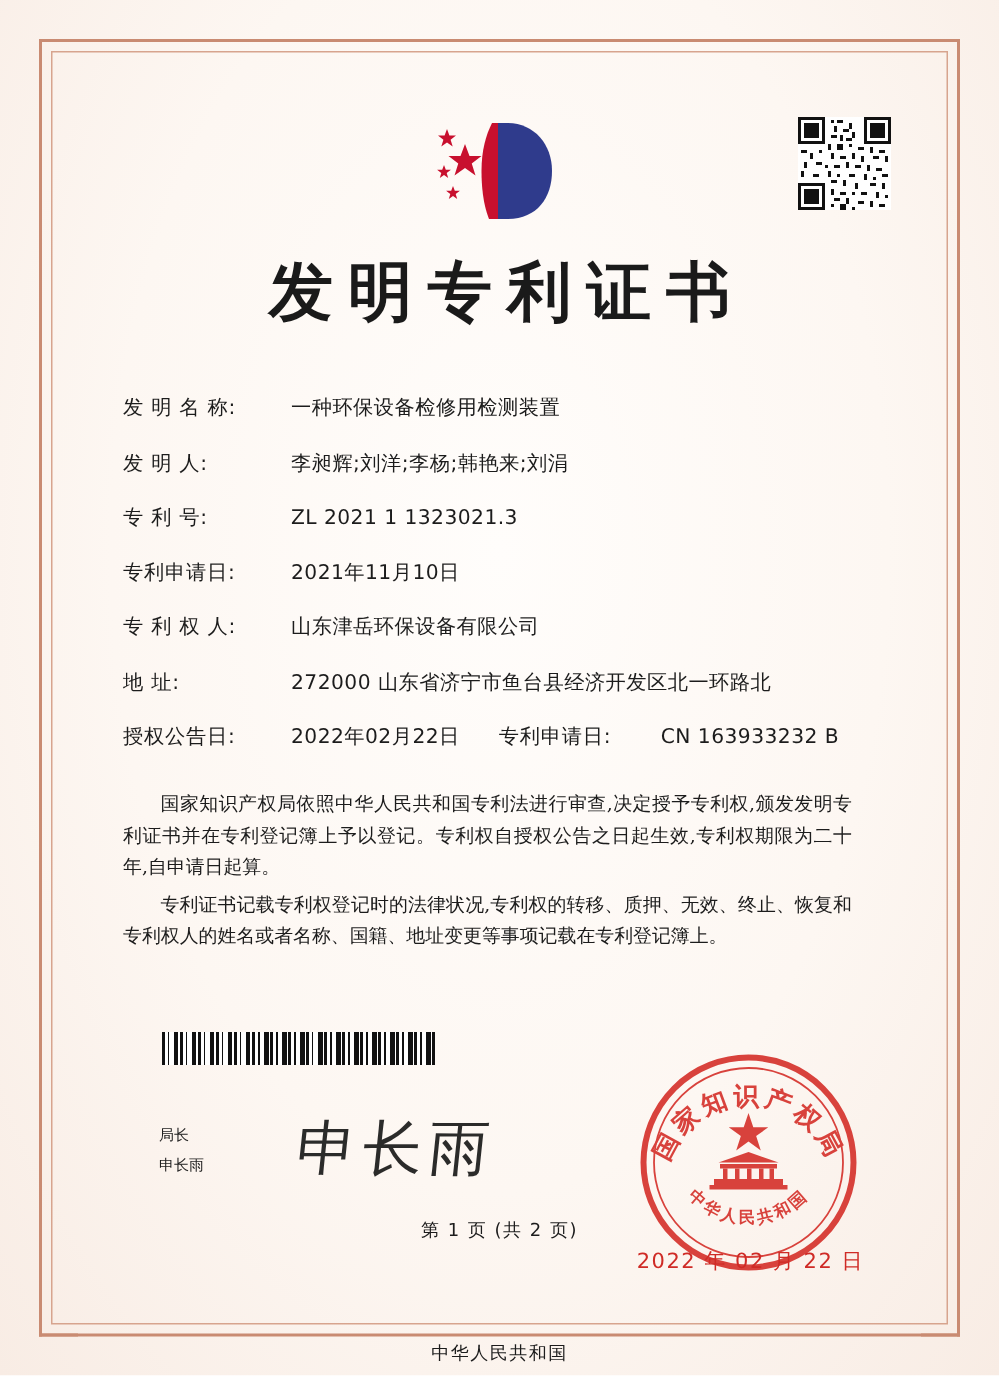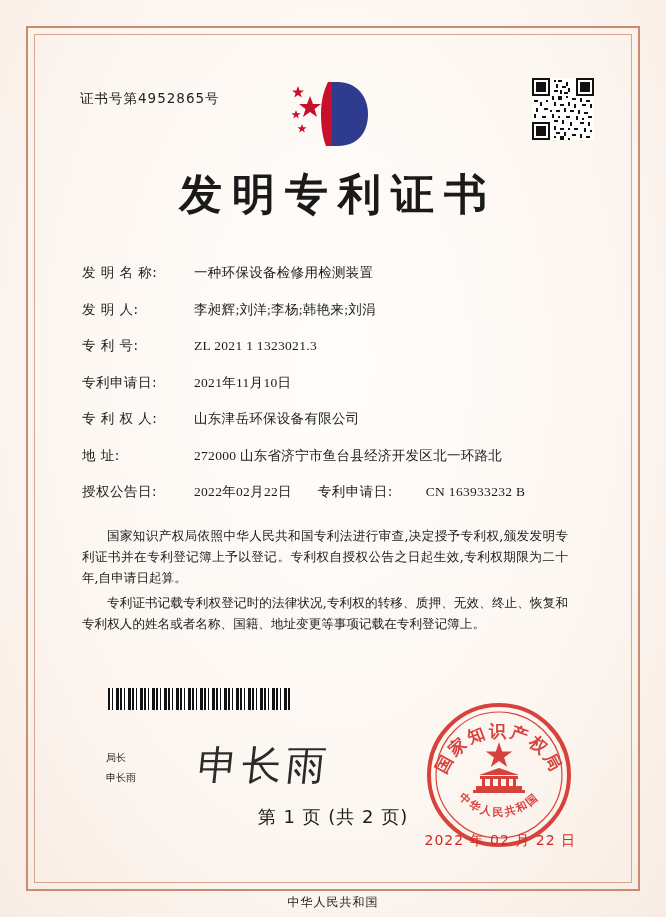--- a/index.html
+++ b/index.html
@@ -83,21 +83,20 @@
     margin-bottom:23px;
   }
   .f-label{
     width:112px;flex:none;
     letter-spacing:0.5px;
     white-space:nowrap;
   }
   .f-value{
     flex:1;
     letter-spacing:0.3px;
-    font-family:Liberation Serif, serif;
   }
   .field-row.pair .f-value{flex:none;}
   .f-label2{
     width:108px;flex:none;margin-left:26px;letter-spacing:0.5px;white-space:nowrap;
   }
 
   .paragraphs{
     margin:26px 34px 0 34px;
     font-size:12.6px;
     line-height:21px;
@@ -145,21 +144,21 @@
   .seal-date{
     position:absolute;right:42px;top:784px;
     color:#cf2b26;
     font-size:14px;
     letter-spacing:1px;
     font-family:"DejaVu Sans","Liberation Sans",sans-serif;
   }
 
   .page-no{
     position:absolute;left:0;right:0;bottom:40px;
-    text-align:center;font-size:18px;color:#1c1c1c;
+    text-align:center;font-size:12px;color:#1c1c1c;
     letter-spacing:1px;
   }
   .footer-note{
     position:absolute;left:0;right:0;bottom:6px;
     text-align:center;font-size:12px;color:#1c1c1c;letter-spacing:1px;
   }
 </style>
 </head>
 <body>
 
@@ -167,21 +166,20 @@
   <div class="border-outer"></div>
   <div class="border-inner"></div>
   <div class="corner tl"></div>
   <div class="corner tr"></div>
   <div class="corner bl"></div>
   <div class="corner br"></div>
 
   <div class="content">
 
     <div class="header">
-      <div class="cert-no">证书号第4952865号</div>
 
       <div class="logo">
         <svg viewBox="0 0 90 72" width="90" height="72">
           <path d="M44 4 L44 68 L50 68 C70 68 80 54 80 36 C80 18 68 4 50 4 Z" fill="#2f3b8c"></path>
           <path d="M44 4 L44 68 L38 68 C34 58 33 46 33 36 C33 22 36 12 40 4 Z" fill="#c8102e"></path>
           <polygon fill="#c8102e" points="22,18 25,26 33,26 26.5,31 29,39 22,34 15,39 17.5,31 11,26 19,26"></polygon>
           <polygon fill="#c8102e" points="10,8 11.6,12.4 16,12.4 12.4,15.2 13.8,19.6 10,17 6.2,19.6 7.6,15.2 4,12.4 8.4,12.4"></polygon>
           <polygon fill="#c8102e" points="8,32 9.2,35.2 12.6,35.2 9.8,37.4 10.8,40.6 8,38.6 5.2,40.6 6.2,37.4 3.4,35.2 6.8,35.2"></polygon>
           <polygon fill="#c8102e" points="14,46 15.2,49.2 18.6,49.2 15.8,51.4 16.8,54.6 14,52.6 11.2,54.6 12.2,51.4 9.4,49.2 12.8,49.2"></polygon>
         </svg>

